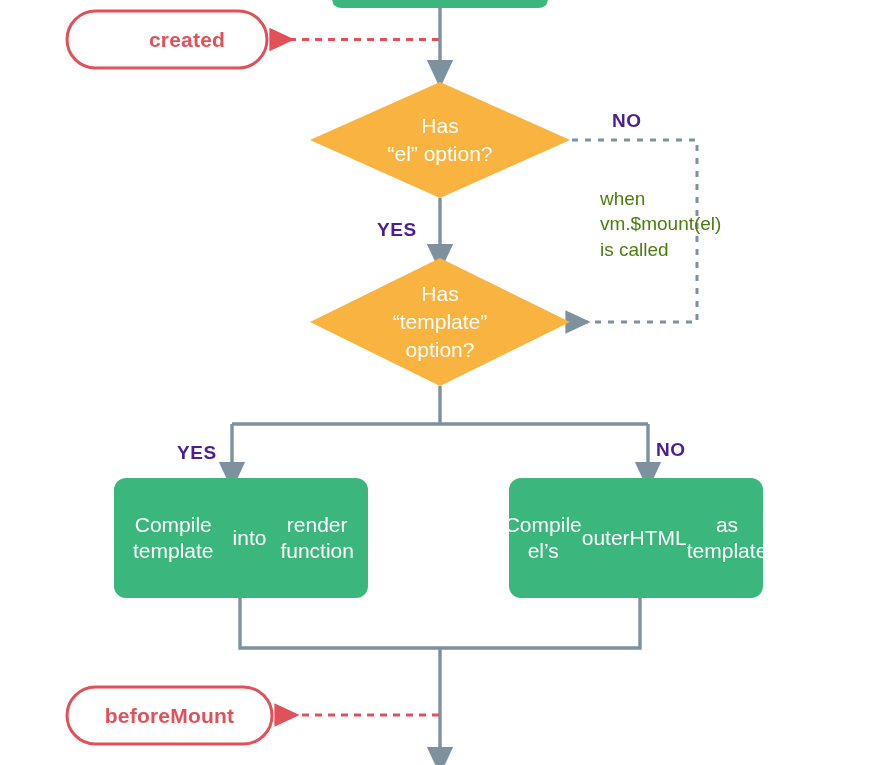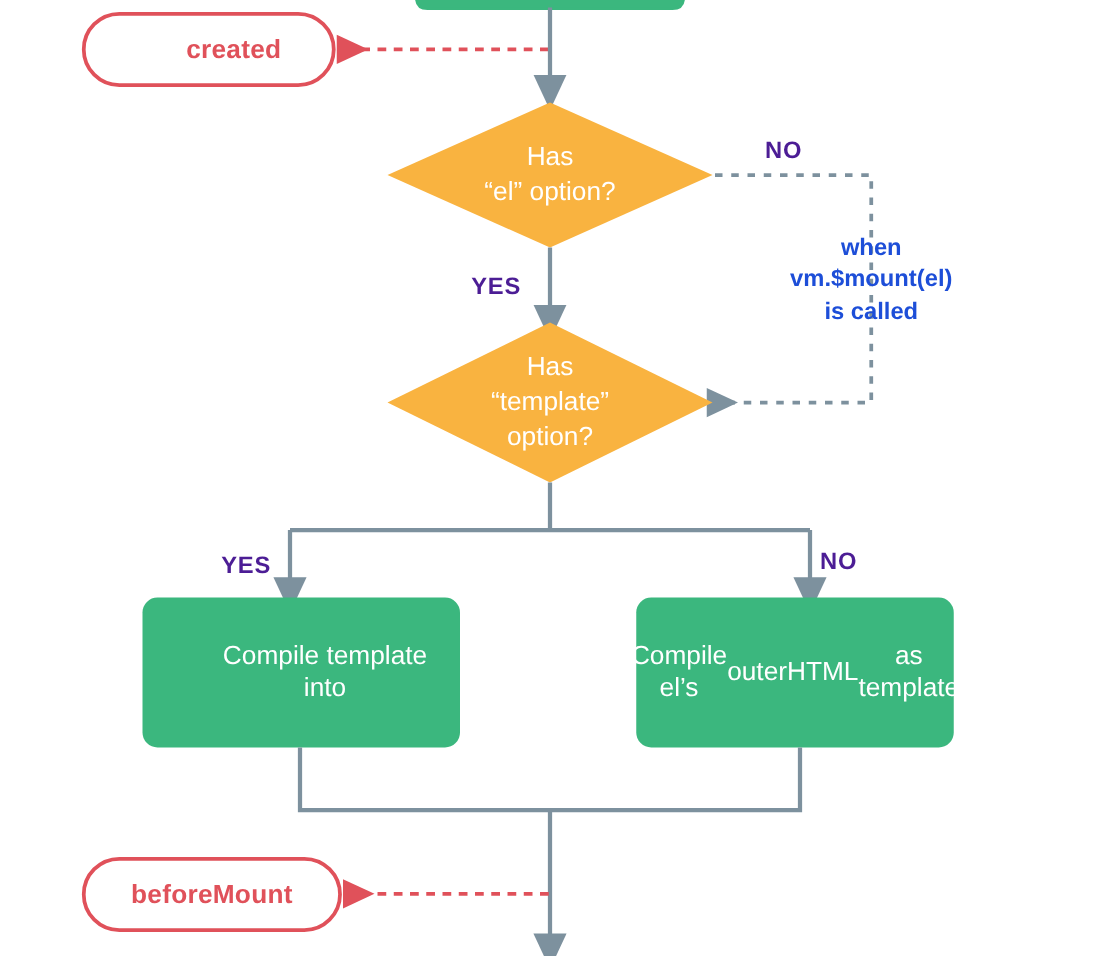--- a/index.html
+++ b/index.html
@@ -53,24 +53,24 @@
   .edge-label {
     position: absolute;
     color: #4c1d95;
     font-size: 19px;
     font-weight: bold;
     letter-spacing: 0.6px;
     pointer-events: none;
   }
   .note-label {
     position: absolute;
-    color: #1d4ed8;
+    color: #4d7c0f;
     font-size: 19px;
-    font-weight: bold;
-    text-align: center;
+    font-weight: normal;
+    text-align: left;
     line-height: 1.33;
     pointer-events: none;
   }
 </style>
 </head>
 <body>
 
 <div id="diagram-root">
 
   <svg id="flow-svg" viewBox="0 0 896 765" xmlns="http://www.w3.org/2000/svg">
@@ -130,23 +130,24 @@
     <span>Has</span>
     <span>“el” option?</span>
   </div>
 
   <div class="node-text diamond-label" style="left:310px; top:270px; width:260px; height:104px; flex-direction:column;">
     <span>Has</span>
     <span>“template”</span>
     <span>option?</span>
   </div>
 
-  <div class="node-text process-label" style="left:114px; top:478px; width:254px; height:120px; flex-direction:column;margin-left:19px;">
+  <div class="node-text process-label" style="left:114px; top:478px; width:254px; height:120px; ">
     <span>Compile template</span>
     <span>into</span>
+    <span>render function</span>
   </div>
 
   <div class="node-text process-label" style="left:509px; top:478px; width:254px; height:120px; flex-direction:row;">
     <span>Compile el’s</span>
     <span>outerHTML</span>
     <span>as template</span>
   </div>
 
   <div class="node-text hook-label" style="left:67px; top:687px; width:205px; height:57px;border-radius:22px;">beforeMount</div>
 

